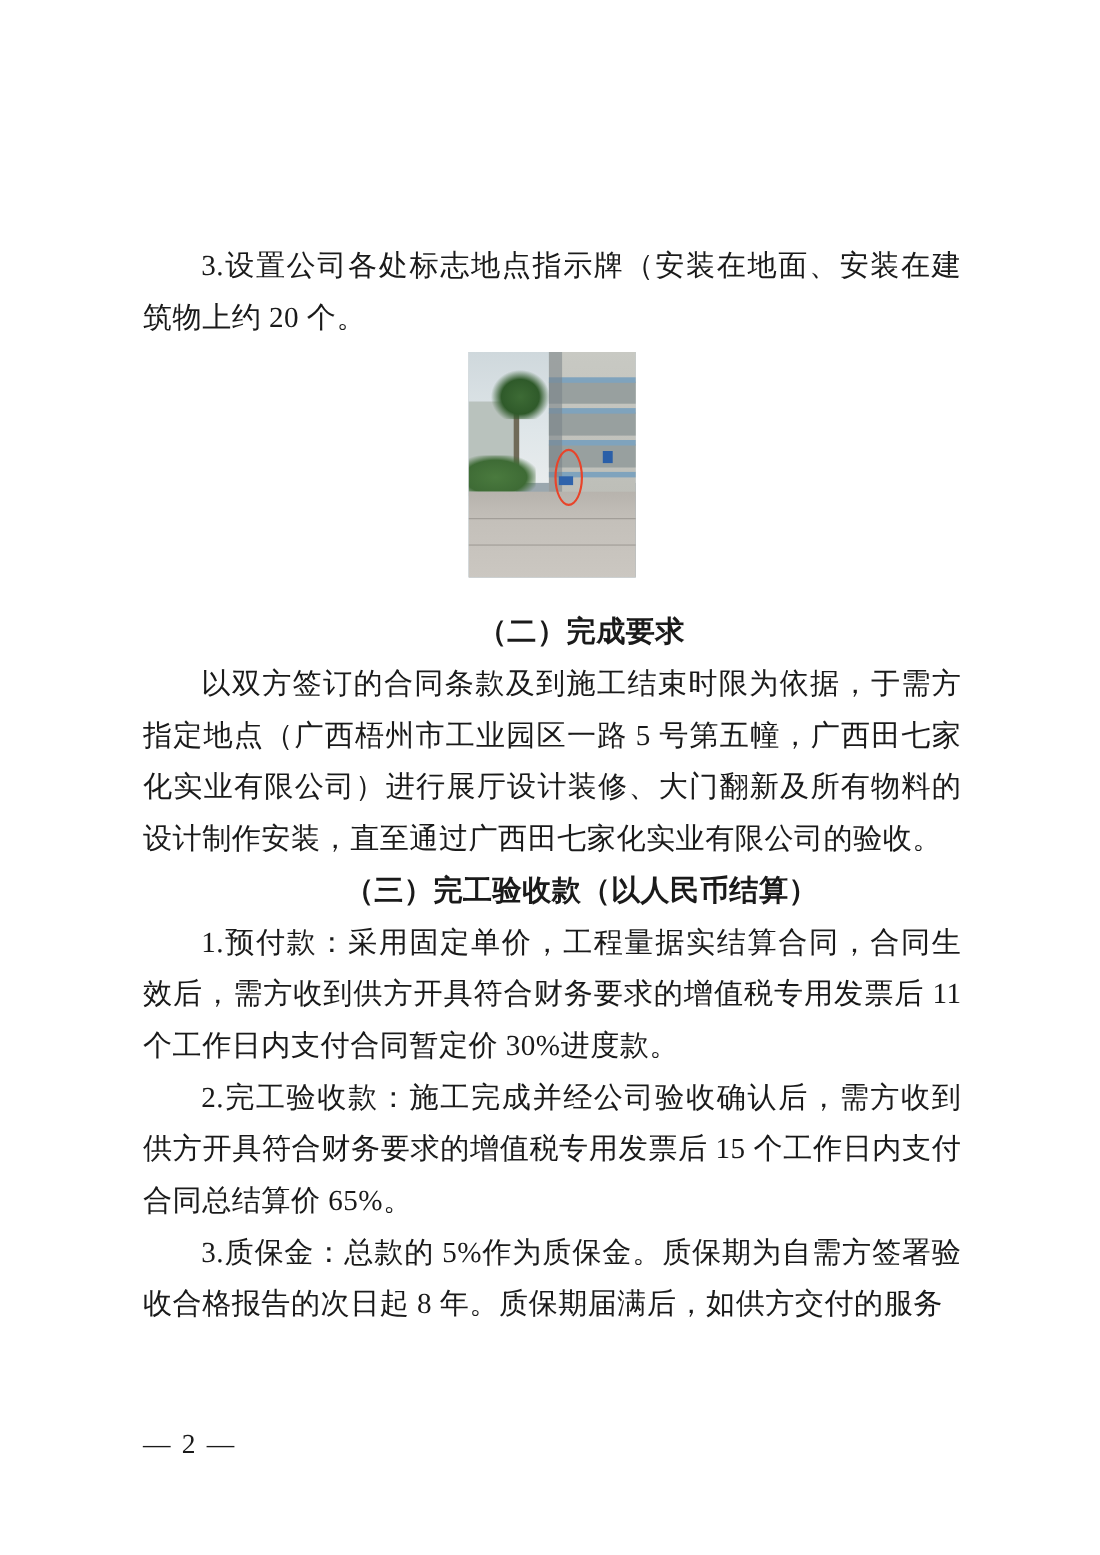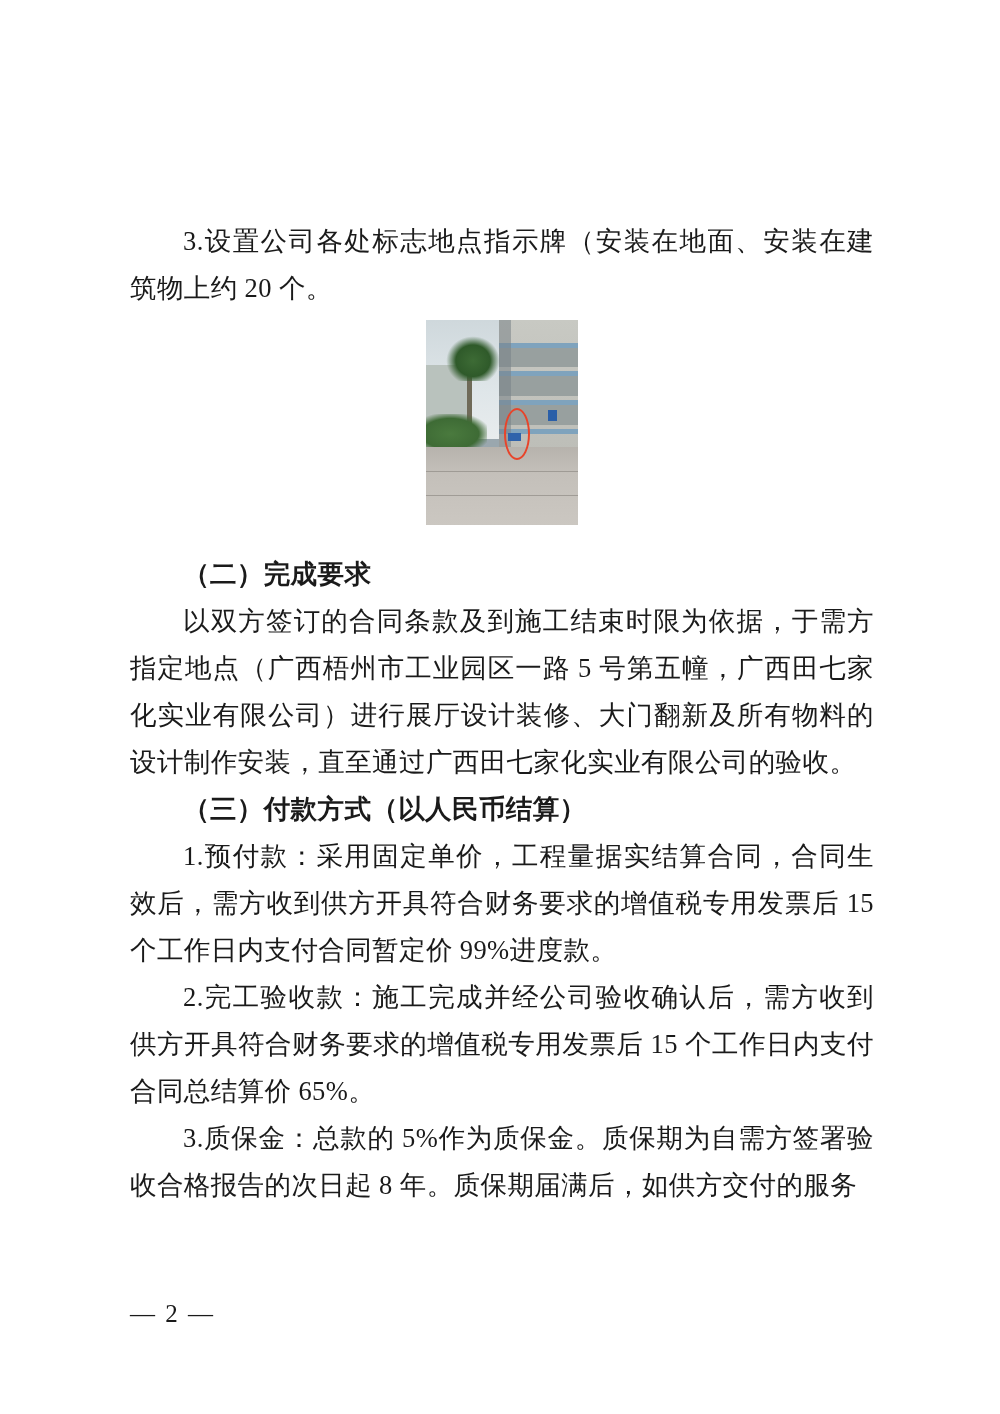--- a/index.html
+++ b/index.html
@@ -39,20 +39,21 @@
   p.indent {
     text-indent: 2em;
   }
   .heading {
     margin: 0;
     font-size: 26.5px;
     line-height: 47px;
     font-weight: bold;
     text-indent: 2em;
     letter-spacing: 0.4px;
+    text-align: center;
   }
   .gap-med { height: 26px; }
 
   
   .photo-wrap {
     margin: 8px 0 0 0;
     display: flex;
     justify-content: center;
   }
   .photo {
@@ -218,22 +219,22 @@
         <div class="circle-mark"></div>
       </div>
     </div>
 
     <div class="gap-med"></div>
 
     <p class="heading">（二）完成要求</p>
 
     <p class="para indent">以双方签订的合同条款及到施工结束时限为依据，于需方指定地点（广西梧州市工业园区一路 5 号第五幢，广西田七家化实业有限公司）进行展厅设计装修、大门翻新及所有物料的设计制作安装，直至通过广西田七家化实业有限公司的验收。</p>
 
-    <p class="heading">（三）付款方式（以人民币结算）</p>
-
-    <p class="para indent">1.预付款：采用固定单价，工程量据实结算合同，合同生效后，需方收到供方开具符合财务要求的增值税专用发票后 15 个工作日内支付合同暂定价 99%进度款。</p>
+    <p class="heading">（三）完工验收款（以人民币结算）</p>
+
+    <p class="para indent">1.预付款：采用固定单价，工程量据实结算合同，合同生效后，需方收到供方开具符合财务要求的增值税专用发票后 11 个工作日内支付合同暂定价 30%进度款。</p>
     <p class="para indent">2.完工验收款：施工完成并经公司验收确认后，需方收到供方开具符合财务要求的增值税专用发票后 15 个工作日内支付合同总结算价 65%。</p>
     <p class="para indent">3.质保金：总款的 5%作为质保金。质保期为自需方签署验收合格报告的次日起 8 年。质保期届满后，如供方交付的服务</p>
 
   </div>
 
   <div class="footer">— 2 —</div>
 </div>
 
 </body></html>

